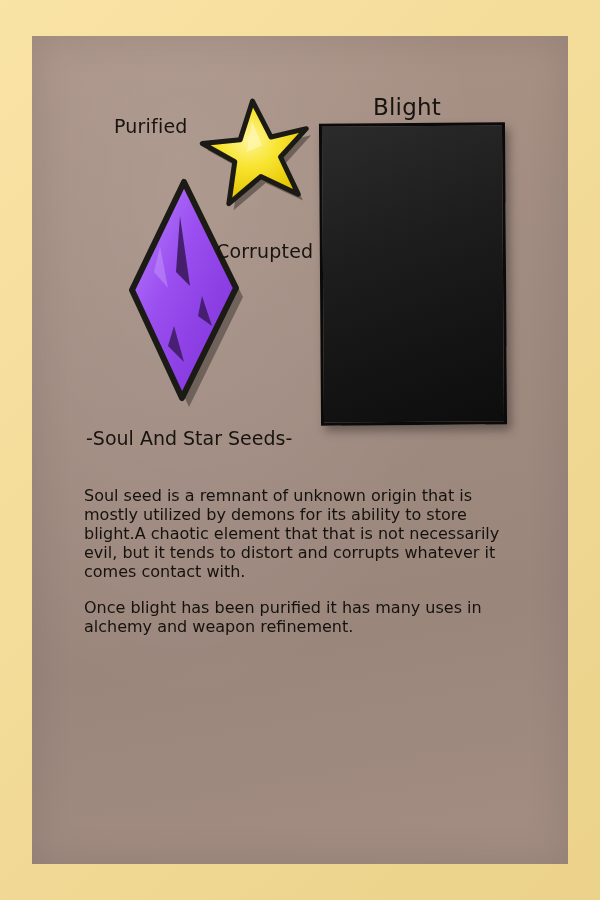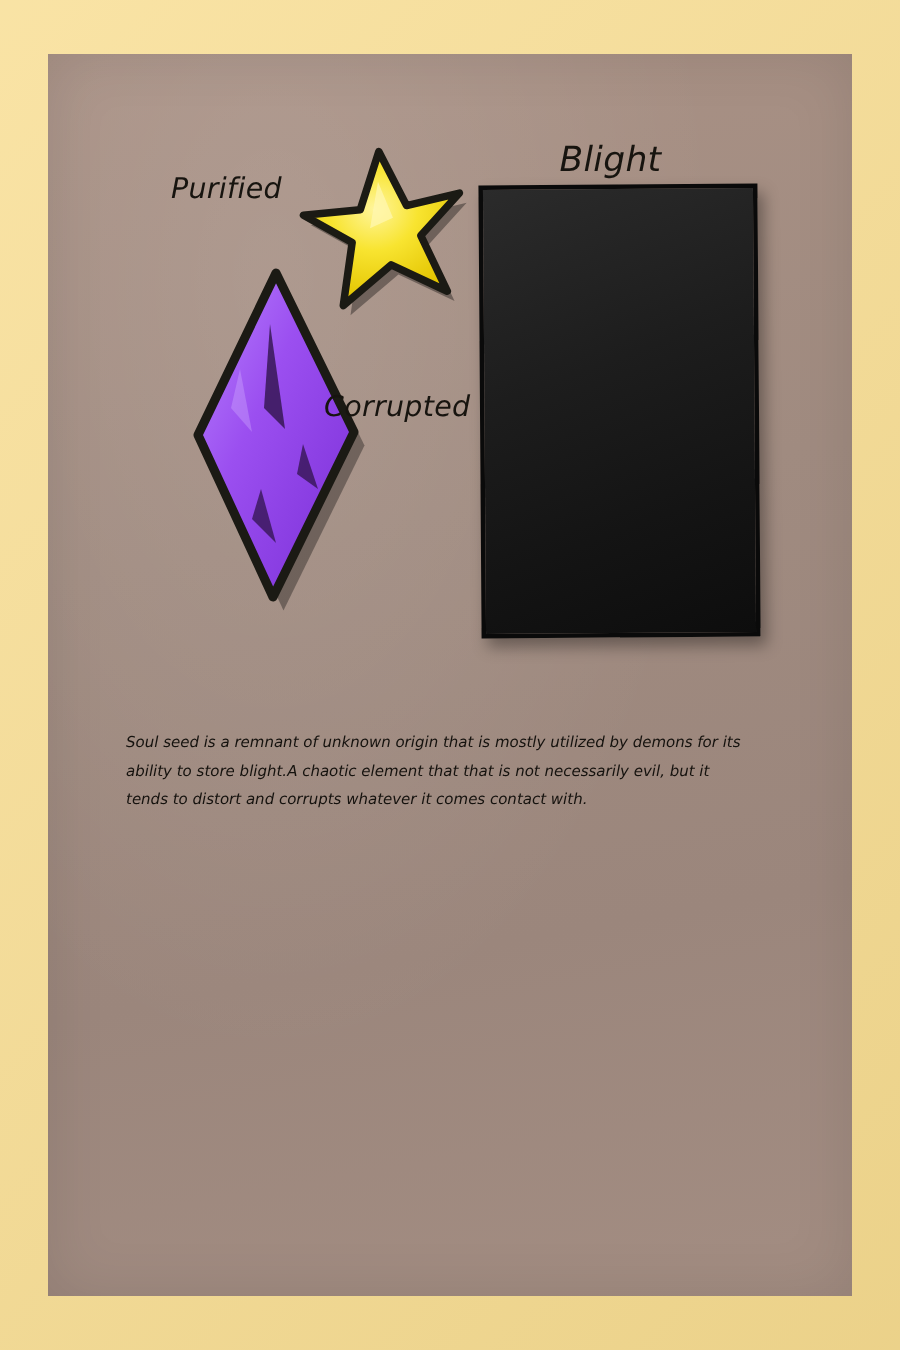--- a/index.html
+++ b/index.html
@@ -30,32 +30,31 @@
   #board {
     position: absolute;
     left: 32px;
     top: 36px;
     width: 536px;
     height: 828px;
     background:
       radial-gradient(ellipse at 28% 18%, rgba(255,255,255,0.10), rgba(255,255,255,0) 55%),
       linear-gradient(170deg, #a99185 0%, #a08b80 38%, #9b867c 70%, #a38d82 100%);
     box-shadow: inset 0 0 40px rgba(0,0,0,0.10);
-    font-style: italic;
   }
   
   .label {
     position: absolute;
     color: #17140f;
     font-size: 19px;
     letter-spacing: 0.2px;
     white-space: nowrap;
   }
   #label-purified { left: 82px; top: 79px; }
-  #label-corrupted { left: 184px; top: 224px; }
+  #label-corrupted { left: 184px; top: 204px; }
   #label-blight { left: 341px; top: 58px; font-size: 23px; }
 
   #section-title {
     position: absolute;
     left: 54px;
     top: 391px;
     font-size: 19px;
     color: #17140f;
     white-space: nowrap;
   }
@@ -93,21 +92,21 @@
   }
   #crystal-wrap svg { display: block; overflow: visible; }
 
   
   #body-text {
     position: absolute;
     left: 52px;
     top: 450px;
     width: 420px;
     color: #15120e;
-    font-size: 10px;
+    font-size: 16px;
     line-height: 19px;
   }
   #body-text p { margin: 0 0 17px 0; }
   #body-text p:last-child { margin-bottom: 0; }
 </style>
 </head>
 <body>
 
 <div id="page">
   <div id="board">
@@ -148,19 +147,21 @@
           <path d="M54 150 L64 186 L48 170 Z" fill="#2a1040" opacity="0.7"></path>
           <path d="M40 70 L48 112 L34 96 Z" fill="#d3b2ff" opacity="0.35"></path>
         </g>
       </svg>
     </div>
 
     <div class="label" id="label-purified">Purified</div>
     <div class="label" id="label-corrupted">Corrupted</div>
     <div class="label" id="label-blight">Blight</div>
 
+    <div id="section-title">-Soul And Star Seeds-</div>
 
     <div id="body-text">
       <p>Soul seed is a remnant of unknown origin that is mostly utilized by demons for its ability to store blight.A chaotic element that that is not necessarily evil, but it tends to distort and corrupts whatever it comes contact with.</p>
+      <p>Once blight has been purified it has many uses in alchemy and weapon refinement.</p>
     </div>
 
   </div>
 </div>
 
 </body></html>

